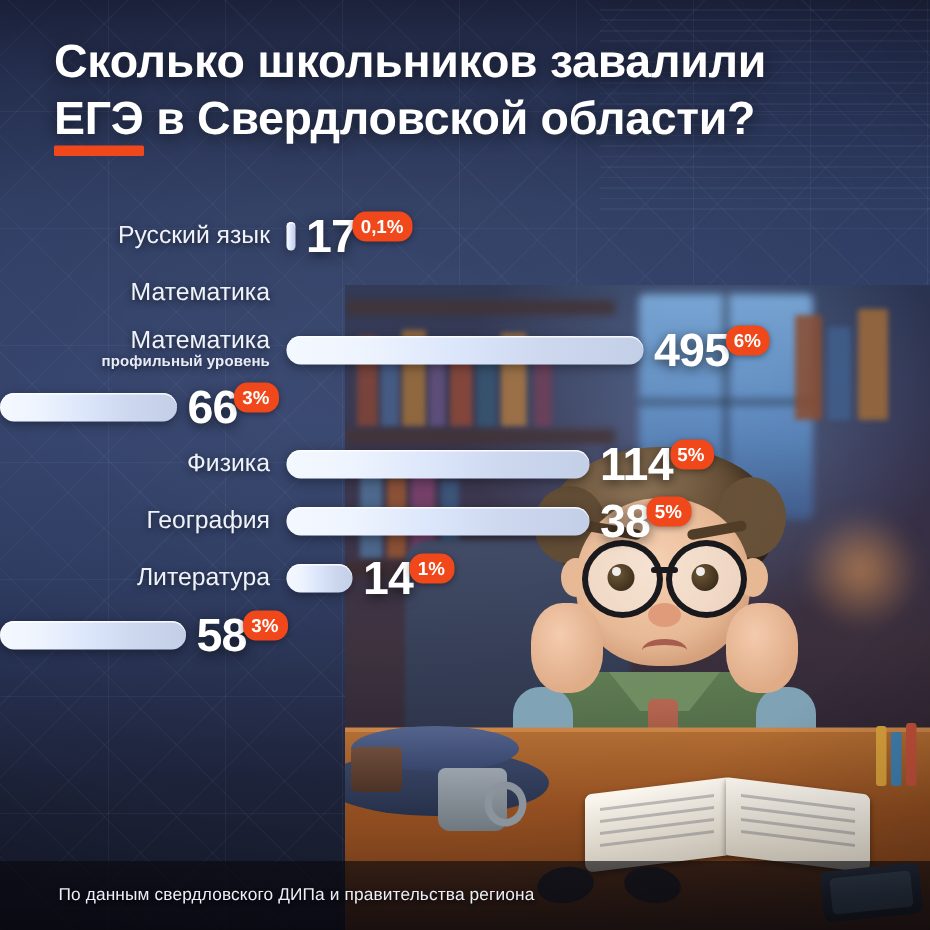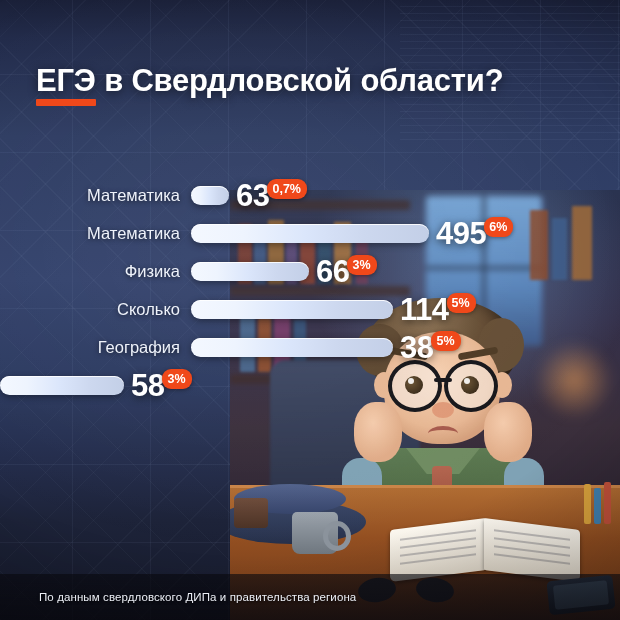--- a/index.html
+++ b/index.html
@@ -160,21 +160,21 @@
   .pencils i{position:absolute;bottom:0;width:7px;height:40px;border-radius:2px;}
   .blurwrap{filter:blur(.6px);}
 
   
   .title{
     position:absolute;left:36px;top:22px;width:560px;
     color:#fff;font-weight:700;font-size:31px;line-height:1.22;
     letter-spacing:-.2px;
     text-shadow:0 2px 10px rgba(0,0,0,.55);
   }
-  .title .l2{display:block;margin-top:40px;}
+  .title .l2{display:block;}
   .mark{
     position:relative;color:#fff;display:inline-block;padding-bottom:2px;
   }
   .mark:after{
     content:"";position:absolute;left:0;right:0;bottom:-4px;height:7px;background:#f0481a;border-radius:1px;
   }
 
   
   .chart{position:absolute;left:0;top:138px;width:620px;}
   .row{position:relative;height:38px;display:flex;align-items:center;}
@@ -317,67 +317,76 @@
     <div class="specs">
         <i class="l"></i>
         <i class="r"></i>
       </div>
     <div class="phone"></div>
   </div>
 
   <div class="vig"></div>
 
   <div class="title">
+    <span>Сколько школьников завалили</span>
     <span class="l2"><span class="mark">ЕГЭ</span><span> в Свердловской области?</span></span>
   </div>
 
   <div class="chart" id="chart">
       <div class="row">
+        <div class="label"><span>Русский язык</span></div>
+        <div class="barwrap">
+          <div class="bar thin" style="width: 6px;"></div>
+          <span class="val">17</span>
+          <span class="pct">0,1%</span>
+        </div>
       </div>
       <div class="row">
         <div class="label"><span>Математика</span></div>
-        <div class="barwrap">
-          <div class="bar" style="width: 38px;"></div>
-          <span class="val">63</span>
-          <span class="pct">0,7%</span>
-        </div>
-      </div>
-      <div class="row">
-        <div class="label"><span>Математика</span></div>
+      </div>
+      <div class="row">
+        <div class="label"><span>Математика</span><span class="sub">профильный уровень</span></div>
         <div class="barwrap">
           <div class="bar" style="width: 238px;"></div>
           <span class="val">495</span>
           <span class="pct">6%</span>
         </div>
       </div>
       <div class="row">
-        <div class="label"><span>Физика</span></div>
         <div class="barwrap">
           <div class="bar" style="width: 118px;"></div>
           <span class="val">66</span>
           <span class="pct">3%</span>
         </div>
       </div>
       <div class="row">
-        <div class="label"><span>Сколько</span></div>
+        <div class="label"><span>Физика</span></div>
         <div class="barwrap">
           <div class="bar" style="width: 202px;"></div>
           <span class="val">114</span>
           <span class="pct">5%</span>
         </div>
       </div>
       <div class="row">
         <div class="label"><span>География</span></div>
         <div class="barwrap">
           <div class="bar" style="width: 202px;"></div>
           <span class="val">38</span>
           <span class="pct">5%</span>
         </div>
       </div>
       <div class="row">
+        <div class="label"><span>Литература</span></div>
+        <div class="barwrap">
+          <div class="bar" style="width: 44px;"></div>
+          <span class="val">14</span>
+          <span class="pct">1%</span>
+        </div>
+      </div>
+      <div class="row">
         <div class="barwrap">
           <div class="bar" style="width: 124px;"></div>
           <span class="val">58</span>
           <span class="pct">3%</span>
         </div>
       </div>
     </div>
 
   <div class="footbar">
     <div class="source">По данным свердловского ДИПа и правительства региона</div>

